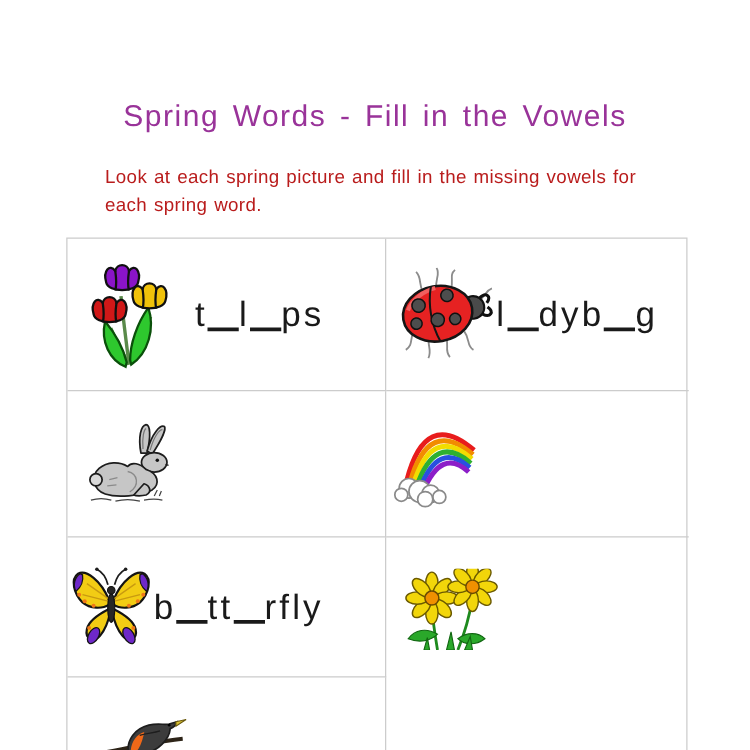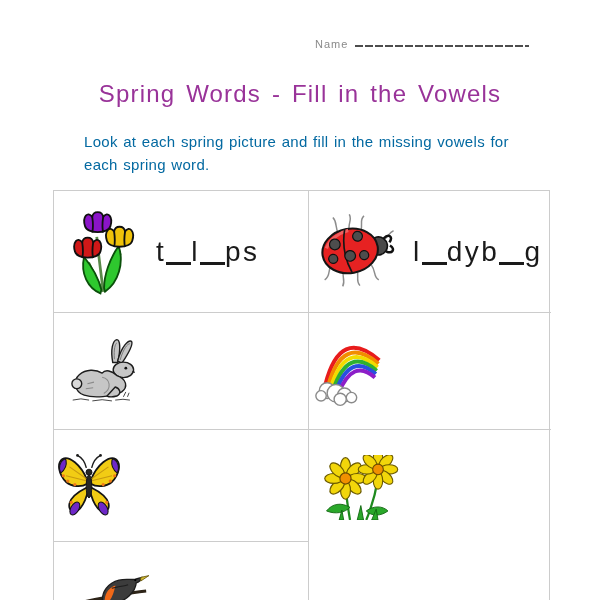--- a/index.html
+++ b/index.html
@@ -11,54 +11,50 @@
   .name-label{font-size:11px;color:#8a8a8a;letter-spacing:1px;}
   .name-line{width:174px;height:2px;margin-bottom:3px;
     background:repeating-linear-gradient(90deg,#4d4d4d 0 8px,transparent 8px 10px);}
 
   
   .title{position:absolute;left:0;top:80px;width:600px;text-align:center;
     font-size:24px;color:#993399;letter-spacing:1.2px;word-spacing:3px;font-weight:400;}
 
   
   .instructions{position:absolute;left:84px;top:131px;width:452px;
-    font-size:15px;line-height:22.5px;color:#0369a1;letter-spacing:.3px;word-spacing:1px;}
+    font-size:15px;line-height:22.5px;color:#b91c1c;letter-spacing:.3px;word-spacing:1px;}
 
   
   .grid{position:absolute;left:53px;top:190px;width:497px;
     display:grid;grid-template-columns:255px 242px;grid-template-rows:122px 117px 112px 120px;
     border:1px solid #cccccc;box-sizing:border-box;}
   .cell{border-right:1px solid #cccccc;border-bottom:1px solid #cccccc;
     display:flex;align-items:center;overflow:hidden;box-sizing:border-box;}
   .cell:nth-child(2n){border-right:none;}
   .cell.last-row{border-bottom:none;align-items:flex-start;}
 
   .pic{flex:0 0 auto;line-height:0;}
   .word{font-size:28px;color:#1a1a1a;letter-spacing:2.5px;white-space:nowrap;font-weight:400;text-align:right;}
   .blank{display:inline-block;width:25px;height:3px;background:#1a1a1a;vertical-align:-4px;}
 
   
   .c1{padding-left:10px}.c1 .word{margin-left:10px}
   .c2{padding-left:14px}.c2 .word{margin-left:8px}
-  .c3{padding-left:5px}.c3 .word{margin-left:17px}
+  .c3{padding-left:5px}.c3 .word{margin-left:1px}
   .c4{padding-left:12px}.c4 .word{margin-left:6px}
   .c5{padding-left:5px}.c5 .word{margin-left:6px}
   .c6{padding-left:3px}.c6 .word{margin-left:2px}
   .c7{padding-left:12px}.c7 .pic{margin-top:25px}
   .c8{padding-left:3px}.c8 .pic{margin-top:30px}
 </style>
 </head>
 <body>
 
 <div class="page">
 
-  <div class="name-row">
-    <span class="name-label">Name</span>
-    <span class="name-line"></span>
-  </div>
 
   <div class="title">Spring Words - Fill in the Vowels</div>
 
   <div class="instructions">Look at each spring picture and fill in the missing vowels for each spring word.</div>
 
   <div class="grid">
 
     <div class="cell c1">
       <span class="pic">
         <svg width="82" height="96" viewBox="0 0 90 105">
@@ -183,20 +179,21 @@
             <circle cx="65" cy="28" r="1.8"></circle>
               <circle cx="60" cy="34" r="1.8"></circle>
               <circle cx="52" cy="38" r="1.8"></circle>
             <circle cx="16" cy="58" r="1.8"></circle>
               <circle cx="56" cy="58" r="1.8"></circle>
           </g>
           <ellipse cx="36" cy="40" rx="3.2" ry="13" fill="#262626" stroke="#111"></ellipse>
           <circle cx="36" cy="24" r="3.4" fill="#262626" stroke="#111"></circle>
         </svg>
       </span>
+      <span class="word">b<span class="blank"></span>tt<span class="blank"></span>rfly</span>
     </div>
 
     <div class="cell c7 last-row">
       <span class="pic">
         <svg width="86" height="65" viewBox="0 0 95 72">
           <path d="M27,34 C28,48 30,60 32,72 M63,26 C60,44 55,60 50,72" stroke="#1e8a1e" stroke-width="2.5" fill="none"></path>
           <path d="M32,58 C22,52 12,54 6,62 C16,66 26,64 32,58 Z" fill="#2aa82a" stroke="#116611"></path>
           <path d="M50,62 C58,56 68,56 74,62 C66,68 56,68 50,62 Z" fill="#2aa82a" stroke="#116611"></path>
           <path d="M40,72 l4,-16 3,16 Z M20,72 l3,-11 2,11 Z M56,72 l5,-12 2,12 Z" fill="#2aa82a" stroke="#116611"></path>
           <g transform="translate(27,26)">

